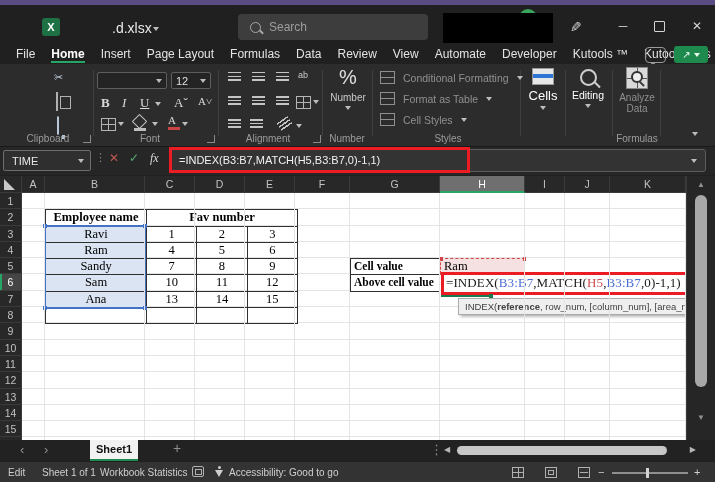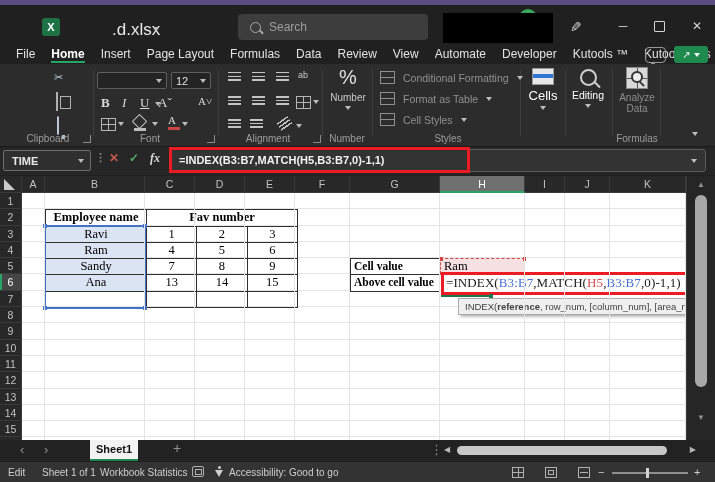--- a/index.html
+++ b/index.html
@@ -5,21 +5,21 @@
   html,body{margin:0;padding:0;background:#111;}
   .app{position:relative;width:715px;height:482px;overflow:hidden;background:#202020;
        font-family:"Liberation Sans",sans-serif;-webkit-font-smoothing:antialiased;}
   .abs{position:absolute;}
   
   .top-strip{position:absolute;top:0;left:0;width:715px;height:5px;background:#5a4b82;}
   
   .titlebar{position:absolute;top:5px;left:0;width:715px;height:40px;background:#202020;}
   .excel-icon{position:absolute;left:42px;top:13px;width:18px;height:18px;background:#1e7145;border-radius:3px;
      color:#fff;font-weight:bold;font-size:11px;text-align:center;line-height:18px;}
-  .filename{position:absolute;left:112px;top:15px;color:#e8e8e8;font-size:17px;}
+  .filename{position:absolute;left:112px;top:15px;color:#e8e8e8;font-size:14px;}
   .caret{display:inline-block;width:0;height:0;border-left:3.5px solid transparent;border-right:3.5px solid transparent;border-top:4px solid #bdbdbd;vertical-align:middle;}
   .fname-caret{position:absolute;left:153px;top:22px;}
   .search-box{position:absolute;left:238px;top:9px;width:190px;height:26px;background:#3d3d3d;border-radius:4px;
      display:flex;align-items:center;gap:8px;padding-left:12px;box-sizing:border-box;}
   .mag{width:9px;height:9px;border:1.5px solid #a8a8a8;border-radius:50%;position:relative;flex:none;}
   .mag::after{content:'';position:absolute;width:5px;height:1.5px;background:#a8a8a8;transform:rotate(45deg);right:-4px;bottom:-1px;}
   .search-text{color:#9e9e9e;font-size:12px;}
   .avatar{position:absolute;left:519px;top:4px;width:18px;height:18px;border-radius:50%;background:#3aa55d;}
   .redacted{position:absolute;left:443px;top:8px;width:110px;height:30px;background:#000;}
   .pen-icon{position:absolute;left:570px;top:14px;color:#d8d8d8;font-size:14px;transform:scaleX(-1);}
@@ -71,21 +71,21 @@
   .cells-ic::before{content:'';position:absolute;left:0;right:0;top:5px;height:4px;background:#2e75d4;}
   .mag-big{width:13px;height:13px;border:2px solid #cfcfcf;border-radius:50%;position:relative;}
   .mag-big::after{content:'';position:absolute;width:7px;height:2px;background:#cfcfcf;transform:rotate(45deg);right:-6px;bottom:-2px;}
   .analyze-ic{width:20px;height:20px;border:1px solid #8a8a8a;position:relative;background:
      linear-gradient(#555,#555) 50% 0/1px 100% no-repeat,
      linear-gradient(#555,#555) 0 50%/100% 1px no-repeat,#d9d9d9;}
   .analyze-ic::before{content:'';position:absolute;left:4px;top:3px;width:8px;height:8px;border:2px solid #333;border-radius:50%;background:#efefef;}
   .analyze-ic::after{content:'';position:absolute;width:6px;height:2px;background:#333;transform:rotate(45deg);right:2px;bottom:3px;}
   .ribbon-collapse{position:absolute;left:692px;top:64px;}
   
-  .formula-row{position:absolute;top:147px;left:0;width:715px;height:28px;background:#262626;font-weight:bold;}
+  .formula-row{position:absolute;top:147px;left:0;width:715px;height:28px;background:#262626;}
   .name-box{position:absolute;left:3px;top:3px;width:88px;height:21px;background:#2f2f2f;border:1px solid #6e6e6e;border-radius:2px;
      box-sizing:border-box;color:#e8e8e8;font-size:11px;display:flex;align-items:center;justify-content:space-between;padding:0 6px 0 8px;}
   .fx-dots{position:absolute;left:95px;top:4px;color:#8a8a8a;font-size:11px;}
   .fx-cancel{position:absolute;left:109px;top:4px;color:#c05a52;font-size:12px;}
   .fx-check{position:absolute;left:129px;top:4px;color:#58a873;font-size:12px;}
   .fx-fx{position:absolute;left:150px;top:4px;color:#d8d8d8;font-size:12px;font-style:italic;font-family:"Liberation Serif",serif;}
   .formula-input{position:absolute;left:170px;top:2px;width:536px;height:23px;background:#333;border:1px solid #5c5c5c;border-radius:3px;
      box-sizing:border-box;color:#f2f2f2;font-size:11px;line-height:21px;padding-left:8px;white-space:nowrap;overflow:hidden;}
   .formula-input .caret{position:absolute;right:8px;top:9px;}
   .fx-redbox{position:absolute;left:169px;top:0px;width:301px;height:26px;border:3px solid #ec1c24;box-sizing:border-box;pointer-events:none;}
@@ -219,21 +219,21 @@
         <span class="caret"></span>
       </div>
     <div class="combo" style="left:171px;top:8px;width:40px;">
         <span>12</span>
         <span class="caret"></span>
       </div>
     <span class="fbtn" style="left:101px;top:31px;font-weight:bold;">B</span>
     <span class="fbtn" style="left:122px;top:31px;font-style:italic;">I</span>
     <span class="fbtn" style="left:140px;top:31px;text-decoration:underline;">U</span>
     <span class="caret abs" style="left:155px;top:38px;"></span>
-    <span class="fbtn" style="left:158px;top:31px;">Aˇ</span>
+    <span class="fbtn" style="left:174px;top:31px;">Aˇ</span>
     <span class="fbtn" style="left:198px;top:31px;font-size:11px;">A˅</span>
     <span class="grid-ic abs" style="left:101px;top:54px;"></span>
     <span class="caret abs" style="left:118px;top:58px;"></span>
     <span class="abs" style="left:134px;top:52px;">
         <span class="bucket-ic" style="display:block;"></span>
         <span class="graybar" style="display:block;"></span>
       </span>
     <span class="caret abs" style="left:152px;top:58px;"></span>
     <span class="abs" style="left:168px;top:50px;color:#d9d9d9;font-size:11px;font-family:'Liberation Serif',serif;">A<span class="colorbar" style="display:block;"></span></span>
     <span class="caret abs" style="left:182px;top:58px;"></span>
@@ -381,20 +381,26 @@
               <td>5</td>
               <td>6</td>
             </tr>
             <tr>
               <td class="sel-blue">Sandy</td>
               <td>7</td>
               <td>8</td>
               <td>9</td>
             </tr>
             <tr>
+              <td class="sel-blue">Sam</td>
+              <td>10</td>
+              <td>11</td>
+              <td>12</td>
+            </tr>
+            <tr>
               <td class="sel-blue">Ana</td>
               <td>13</td>
               <td>14</td>
               <td>15</td>
             </tr>
             <tr>
               <td></td>
               <td></td>
               <td></td>
               <td></td>

